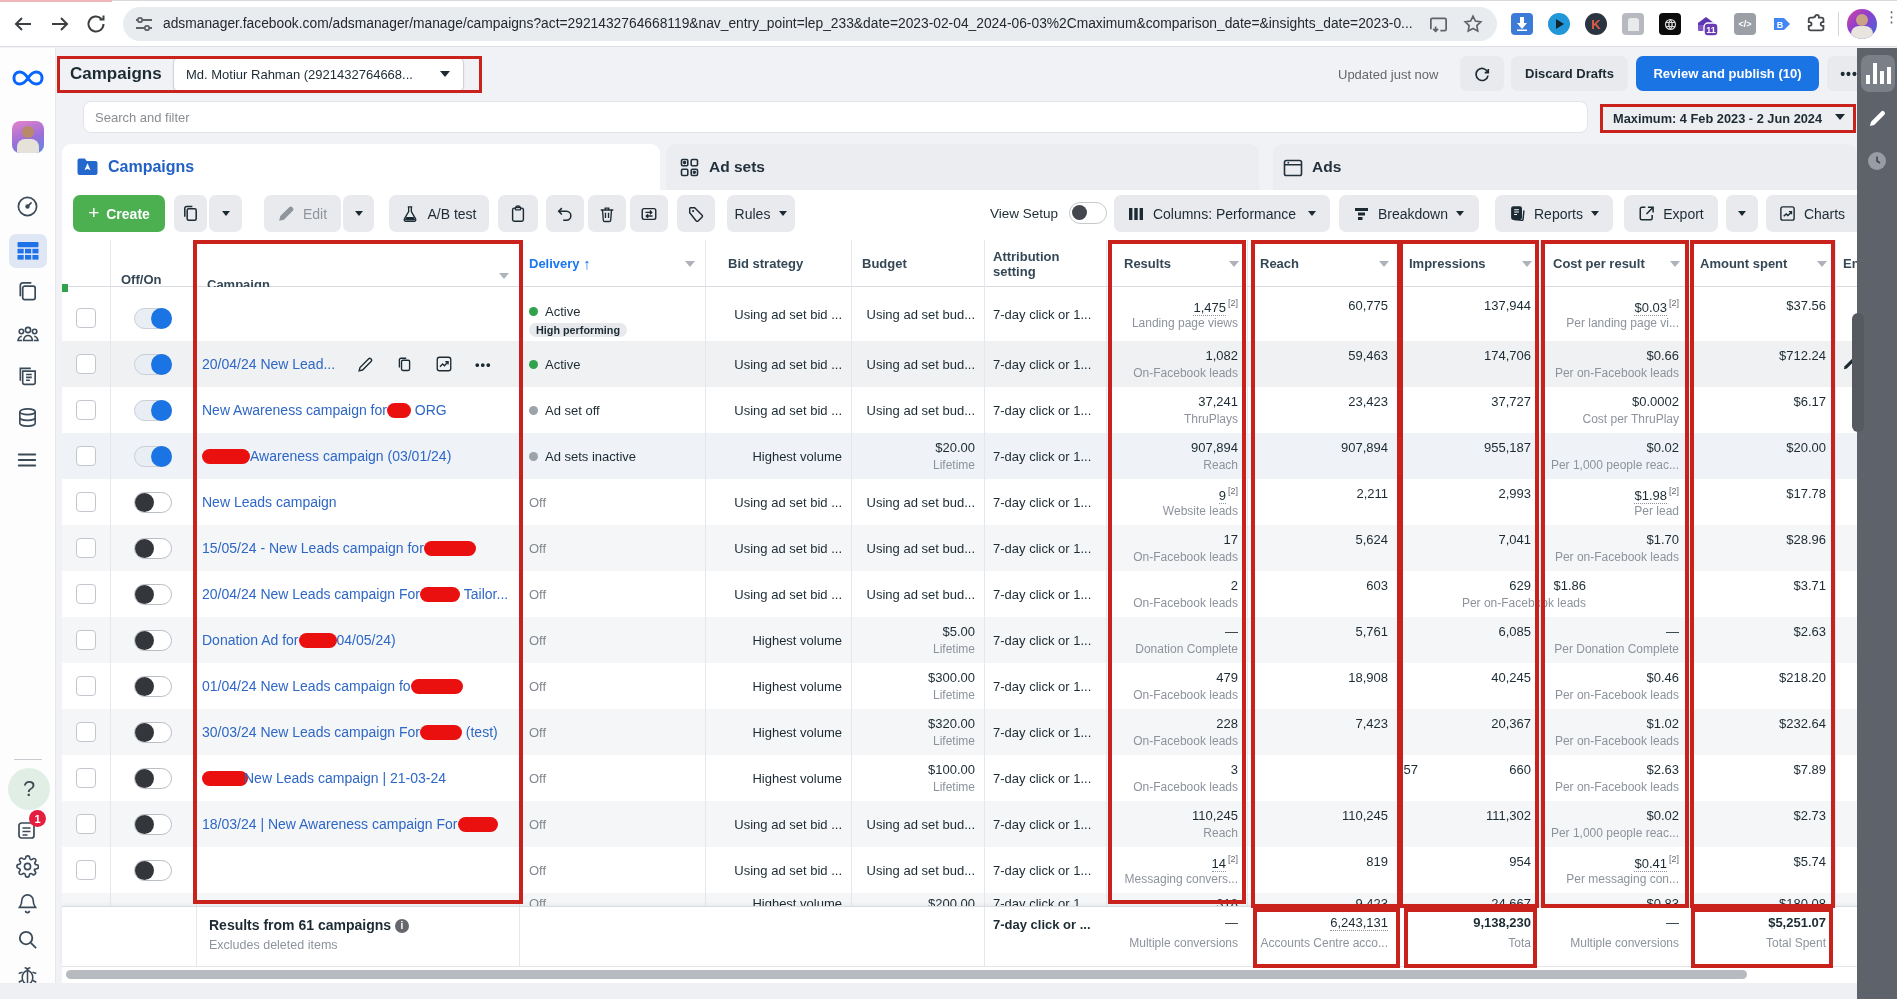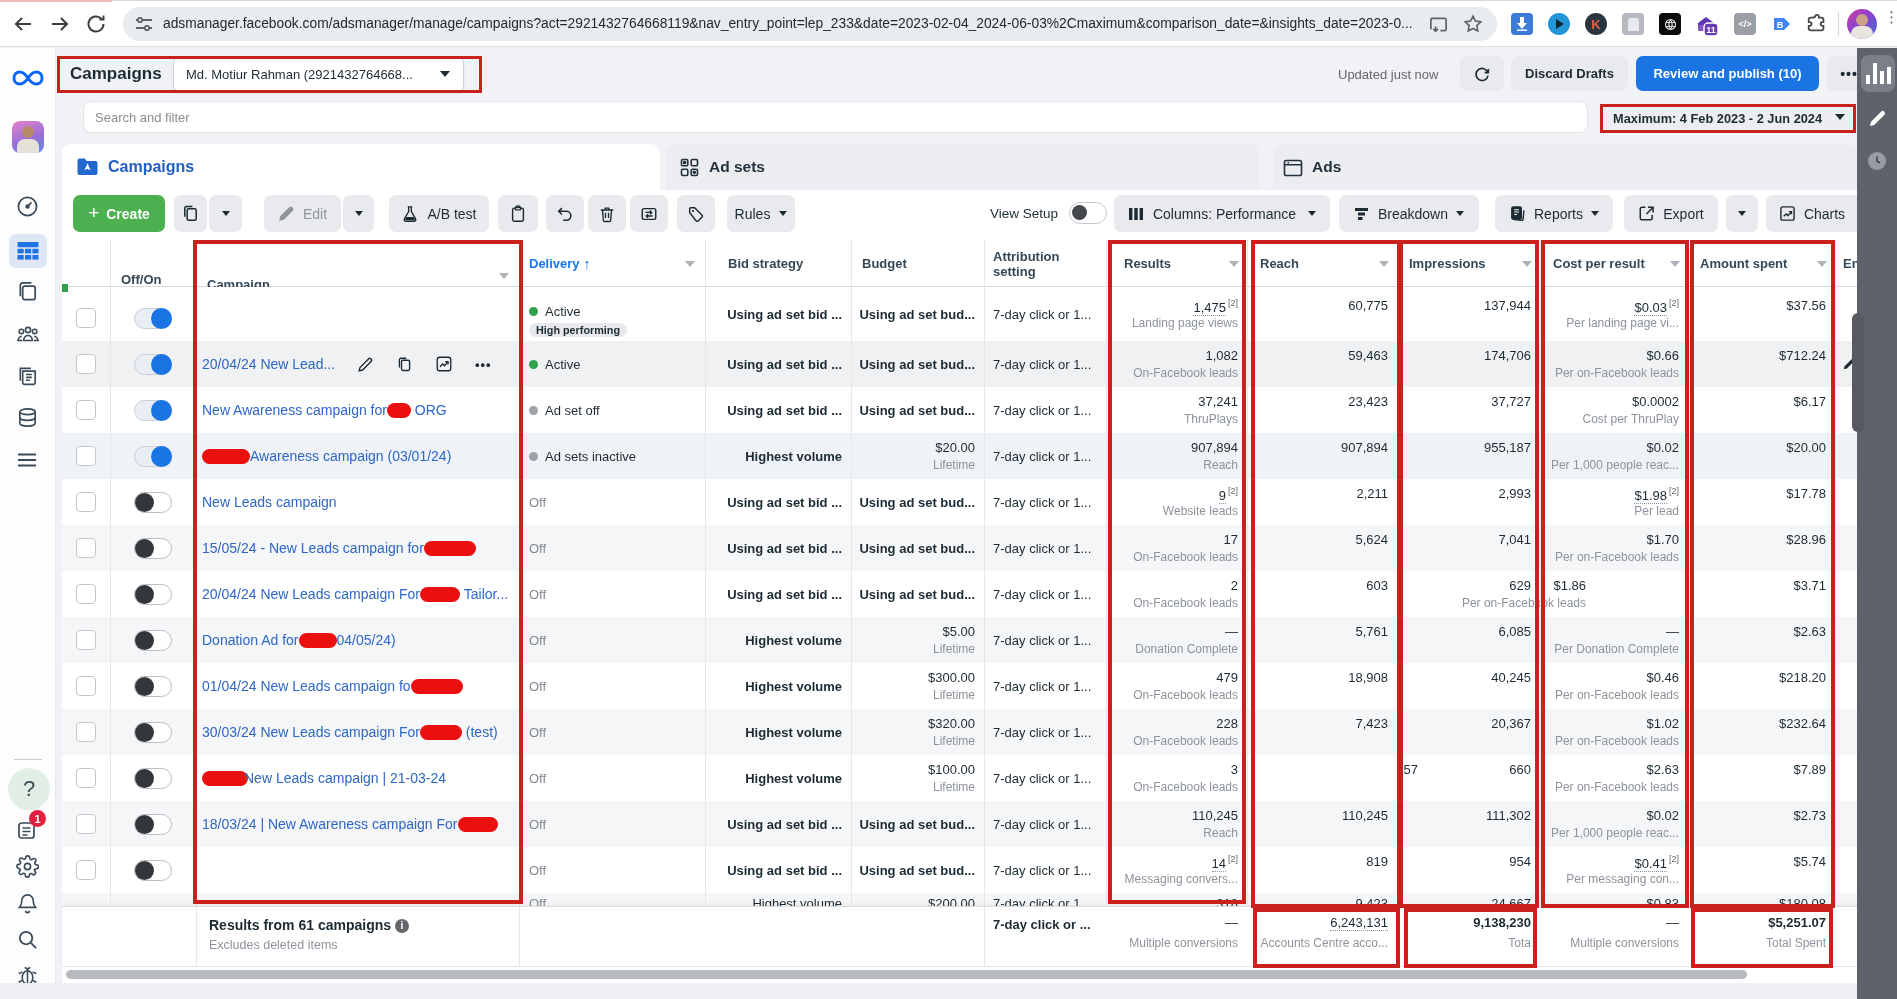--- a/index.html
+++ b/index.html
@@ -5,21 +5,21 @@
 html,body{width:1897px;height:999px;overflow:hidden;background:#f0f2f5;}
 #root{position:absolute;top:0;left:0;width:1897px;height:999px;}
 .abs{position:absolute;}
 .btn{position:absolute;background:#e9eaee;border-radius:7px;display:flex;align-items:center;justify-content:center;color:#1c2b33;font-size:14px;}
 .caret{width:0;height:0;border-left:5px solid transparent;border-right:5px solid transparent;border-top:6px solid #1c2b33;display:inline-block;}
 .caret.sm{border-left-width:4px;border-right-width:4px;border-top-width:5px;}
 .sortc{width:0;height:0;border-left:5px solid transparent;border-right:5px solid transparent;border-top:6px solid #aeb3ba;position:absolute;top:21px;}
 .hl{position:absolute;font-size:13px;font-weight:bold;color:#344756;top:0;height:100%;display:flex;align-items:center;}
 .cell{position:absolute;top:0;height:100%;font-size:13px;color:#1c2b33;}
 .num{position:absolute;right:9px;top:7px;font-size:13px;color:#1c2b33;text-align:right;white-space:nowrap;}
-.num1{position:absolute;right:9px;top:0;height:100%;display:flex;align-items:center;justify-content:flex-end;font-size:13px;color:#1c2b33;white-space:nowrap;font-weight:bold;}
+.num1{position:absolute;right:9px;top:0;height:100%;display:flex;align-items:center;justify-content:flex-end;font-size:13px;color:#1c2b33;white-space:nowrap;}
 .sub{position:absolute;right:9px;top:25px;font-size:12px;color:#8d939c;text-align:right;white-space:nowrap;}
 .dotu{border-bottom:1px dotted #8d939c;padding-bottom:0px;}
 .sup{font-size:9px;color:#65676b;vertical-align:6px;margin-left:2px;}
 .cname{position:absolute;left:6px;top:0;height:100%;display:flex;align-items:center;font-size:14px;color:#2e67c6;white-space:nowrap;overflow:hidden;}
 .blob{display:inline-block;height:15px;background:#ea1010;border-radius:8px;vertical-align:-3px;}
 .redbox{position:absolute;border:4px solid #c9211c;z-index:60;}
 .toggle{position:absolute;left:32px;top:50%;margin-top:-10px;width:38px;height:21px;border-radius:11px;}
 .tgon{background:#e9edf4;border:1px solid #c9ced8;}
 .tgon i{position:absolute;right:-1px;top:-1px;width:21px;height:21px;border-radius:50%;background:#1b74e4;}
 .tgoff{background:#fff;border:1px solid #b9bdc4;}

